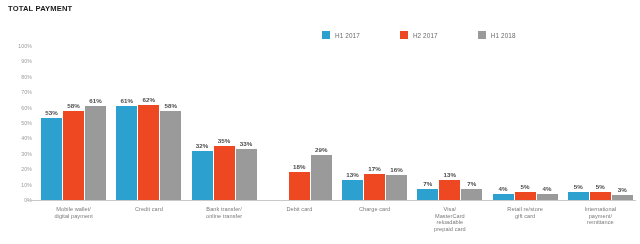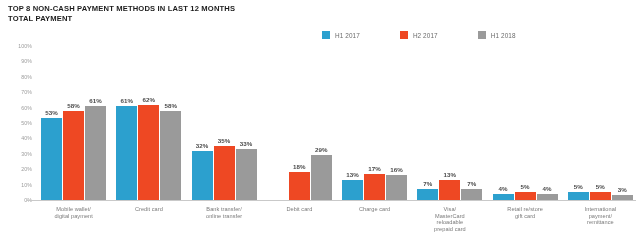--- a/index.html
+++ b/index.html
@@ -144,21 +144,20 @@
     line-height: 6.6px;
     color: #7a7a7a;
     letter-spacing: 0.05px;
     padding: 0 1px;
   }
 </style>
 </head>
 <body>
 
 <div class="title-block">
-  <div class="title-line">TOP 8 NON-CASH PAYMENT METHODS IN LAST 12 MONTHS</div>
   <div class="title-line">TOTAL PAYMENT</div>
 </div>
 
 <div class="legend">
     <div class="legend-item">
       <span class="legend-swatch" style="background: rgb(44, 160, 206);"></span>
       <span class="legend-label">H1 2017</span>
     </div>
     <div class="legend-item">
       <span class="legend-swatch" style="background: rgb(238, 72, 35);"></span>

